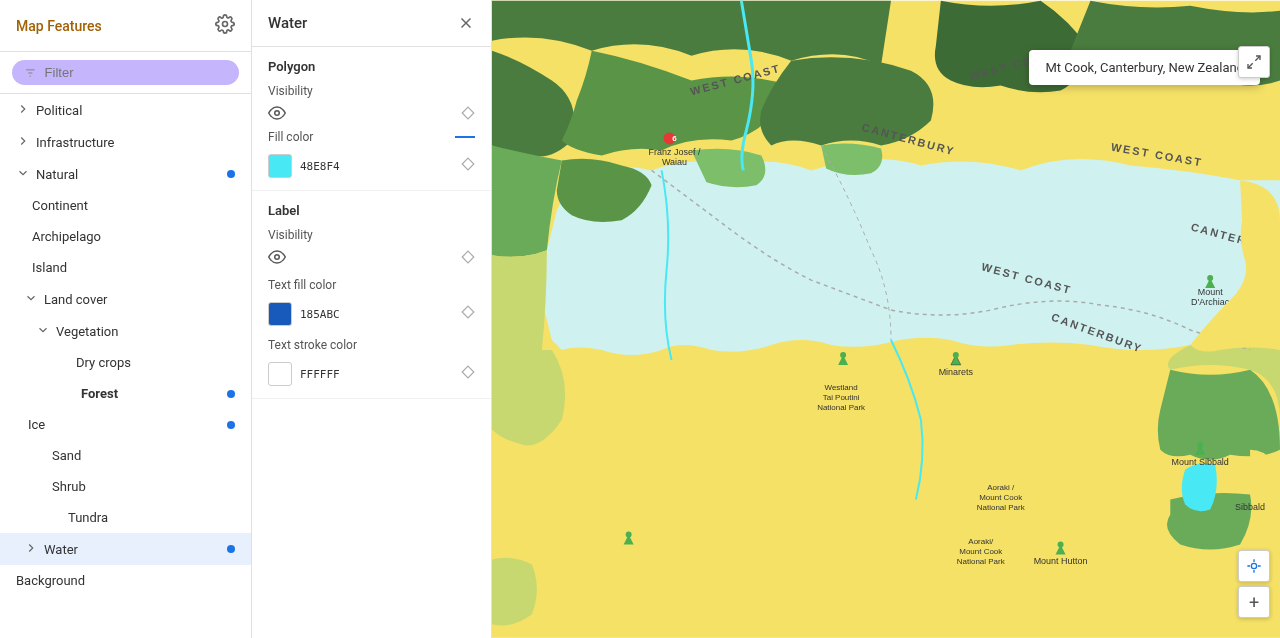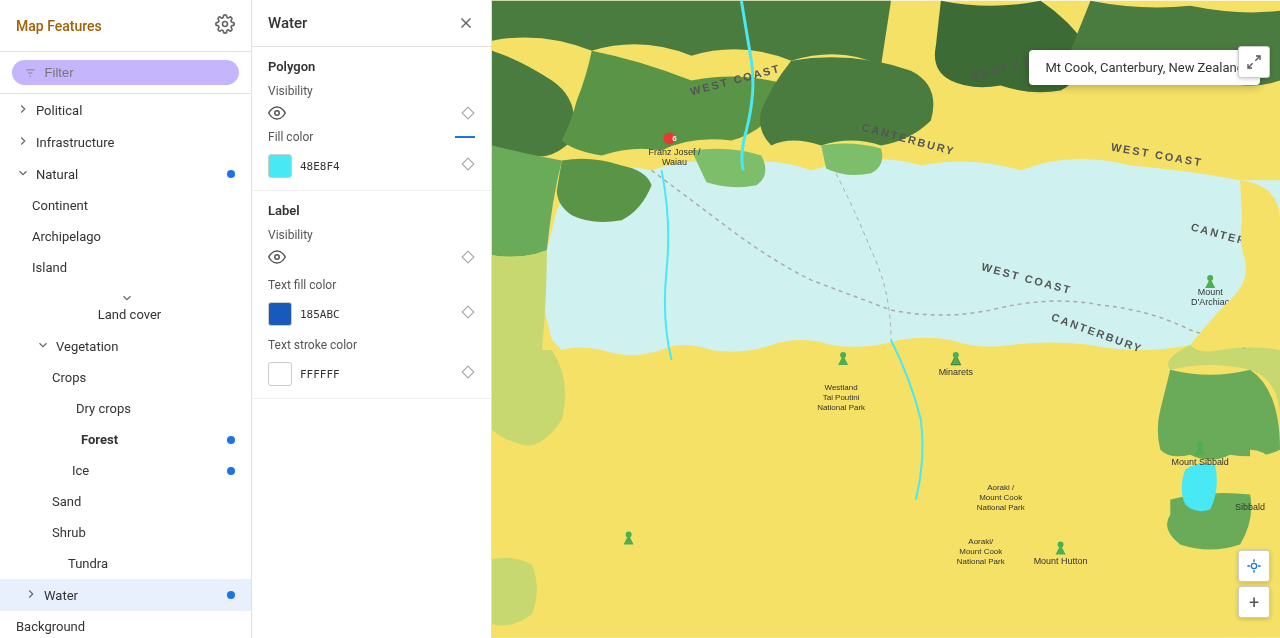--- a/index.html
+++ b/index.html
@@ -310,52 +310,49 @@
     </div>
 
     <div class="sidebar-item" style="padding-left:32px;">
       <span class="item-label">Archipelago</span>
     </div>
 
     <div class="sidebar-item" style="padding-left:32px;">
       <span class="item-label">Island</span>
     </div>
 
-    <div class="sidebar-item" style="padding-left:24px;flex-direction:column;">
+    <div class="sidebar-item" style="padding-left:24px;">
       <span class="chevron">
         <svg width="14" height="14" viewBox="0 0 24 24" fill="none" stroke="#666" stroke-width="2">
             <polyline points="6 9 12 15 18 9"></polyline>
           </svg>
       </span>
       <span class="item-label">Land cover</span>
     </div>
 
     <div class="sidebar-item" style="padding-left:36px;">
       <span class="chevron">
         <svg width="14" height="14" viewBox="0 0 24 24" fill="none" stroke="#666" stroke-width="2">
             <polyline points="6 9 12 15 18 9"></polyline>
           </svg>
       </span>
       <span class="item-label">Vegetation</span>
     </div>
 
-    <div class="sidebar-item" style="padding-left:52px;">
-      <span class="item-label">Crops</span>
-    </div>
 
     <div class="sidebar-item" style="padding-left:76px;">
       <span class="item-label">Dry crops</span>
     </div>
 
     <div class="sidebar-item" style="padding-left:81px;font-weight:bold;">
       <span class="item-label">Forest</span>
       <span class="dot-blue"></span>
     </div>
 
-    <div class="sidebar-item" style="padding-left:72px;">
+    <div class="sidebar-item" style="padding-left:28px;">
       <span class="item-label">Ice</span>
       <span class="dot-blue"></span>
     </div>
 
     <div class="sidebar-item" style="padding-left:52px;">
       <span class="item-label">Sand</span>
     </div>
 
     <div class="sidebar-item" style="padding-left:52px;">
       <span class="item-label">Shrub</span>

